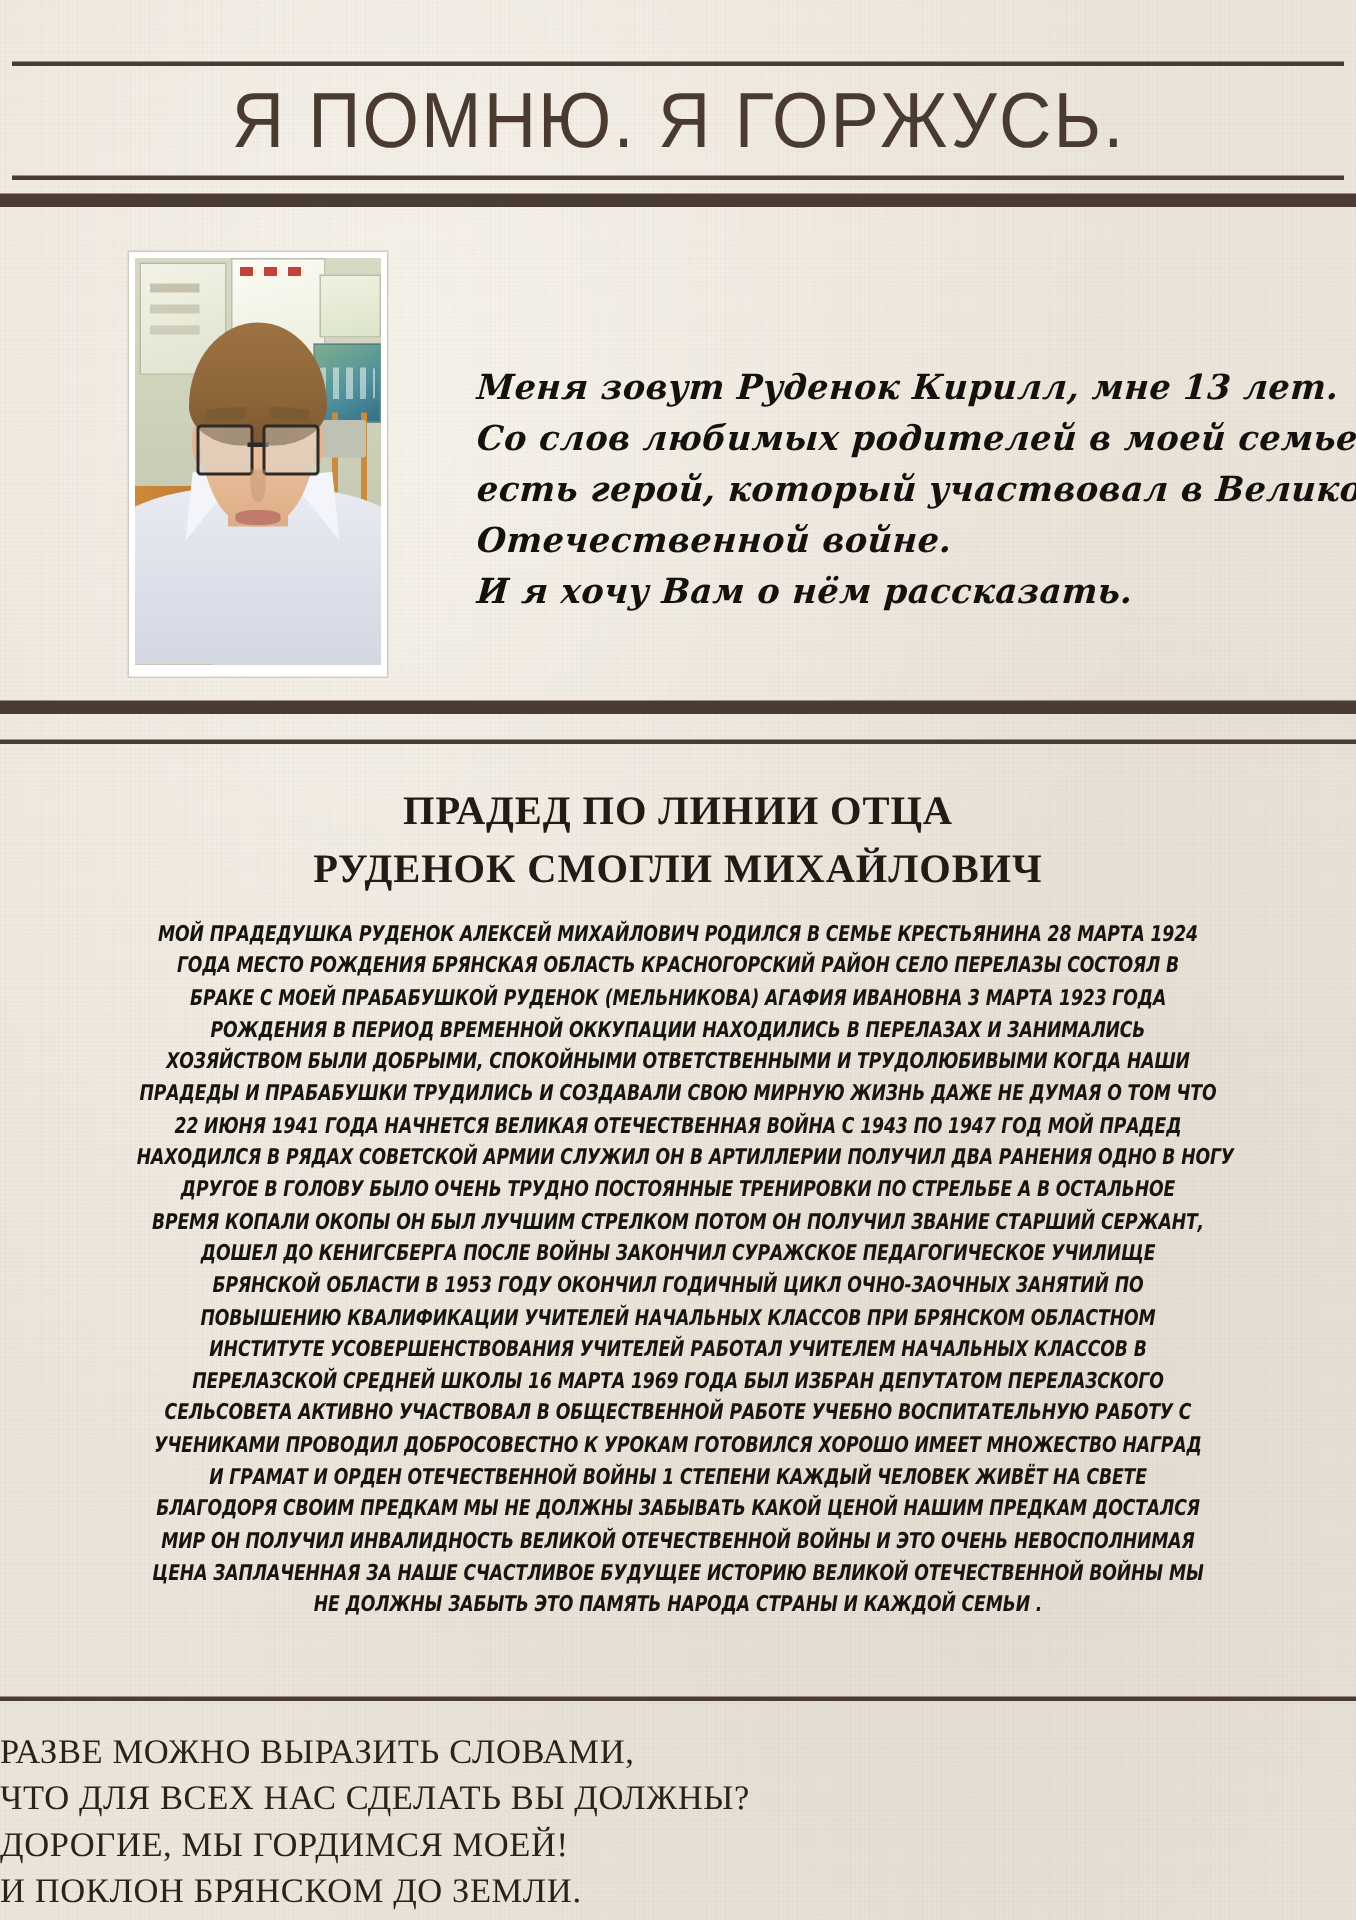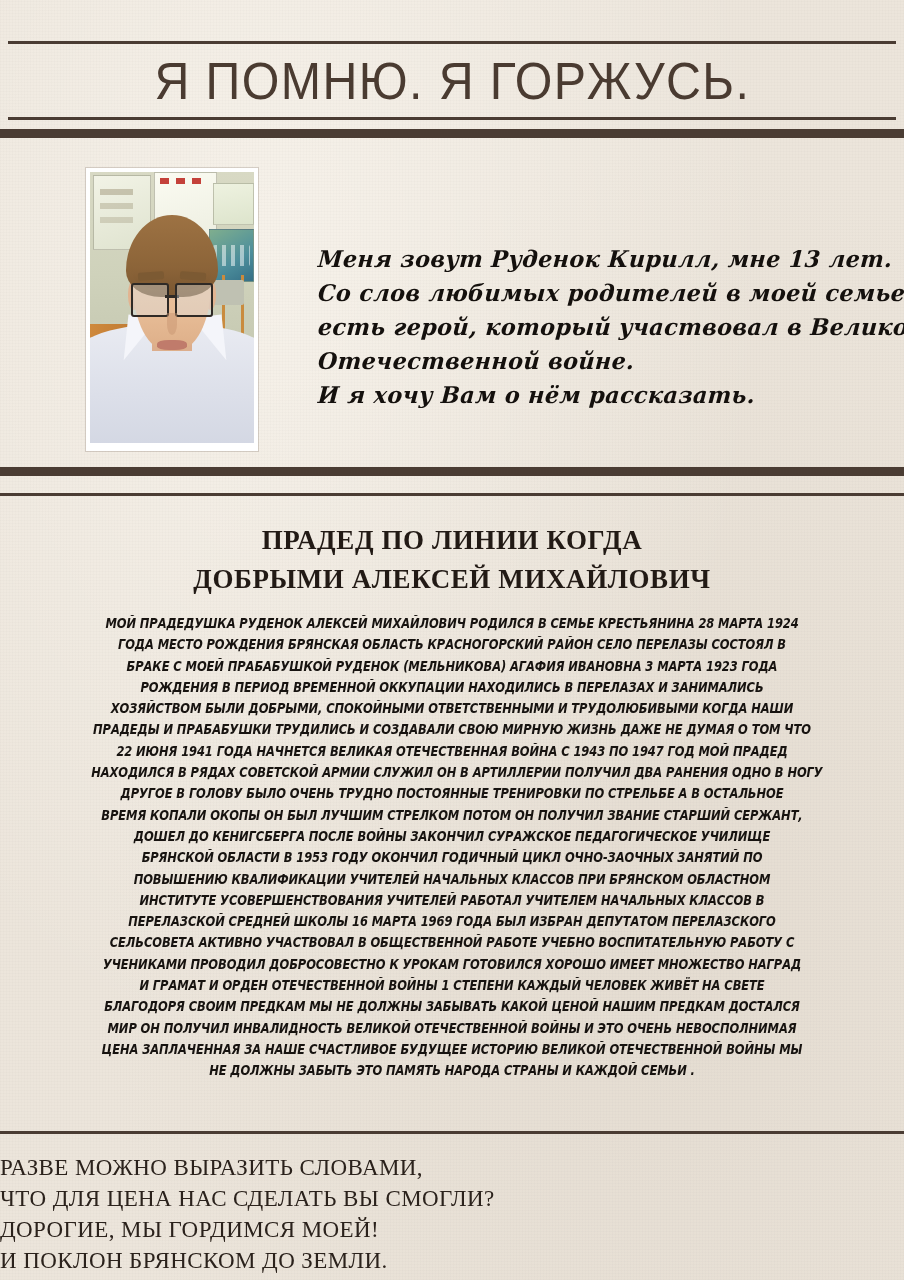--- a/index.html
+++ b/index.html
@@ -370,22 +370,22 @@
       <p>И я хочу Вам о нём рассказать.</p>
     </div>
 
   </div>
 
   <div class="rule rule-thick rule-photo-bot-thick"></div>
   <div class="rule rule-thin rule-photo-bot-thin"></div>
 
   <div class="story">
     <h2 class="story-heading">
-      <span>ПРАДЕД ПО ЛИНИИ КОГДА</span>
-      <span>ДОБРЫМИ АЛЕКСЕЙ МИХАЙЛОВИЧ</span>
+      <span>ПРАДЕД ПО ЛИНИИ ОТЦА</span>
+      <span>РУДЕНОК СМОГЛИ МИХАЙЛОВИЧ</span>
     </h2>
 
     <div class="story-body">
       <p>МОЙ ПРАДЕДУШКА РУДЕНОК АЛЕКСЕЙ МИХАЙЛОВИЧ РОДИЛСЯ В СЕМЬЕ КРЕСТЬЯНИНА 28 МАРТА 1924</p>
       <p>ГОДА МЕСТО РОЖДЕНИЯ БРЯНСКАЯ ОБЛАСТЬ КРАСНОГОРСКИЙ РАЙОН СЕЛО ПЕРЕЛАЗЫ СОСТОЯЛ В</p>
       <p>БРАКЕ С МОЕЙ ПРАБАБУШКОЙ РУДЕНОК (МЕЛЬНИКОВА) АГАФИЯ ИВАНОВНА 3 МАРТА 1923 ГОДА</p>
       <p>РОЖДЕНИЯ В ПЕРИОД ВРЕМЕННОЙ ОККУПАЦИИ НАХОДИЛИСЬ В ПЕРЕЛАЗАХ И ЗАНИМАЛИСЬ</p>
       <p>ХОЗЯЙСТВОМ БЫЛИ ДОБРЫМИ, СПОКОЙНЫМИ ОТВЕТСТВЕННЫМИ И ТРУДОЛЮБИВЫМИ КОГДА НАШИ</p>
       <p>ПРАДЕДЫ И ПРАБАБУШКИ ТРУДИЛИСЬ И СОЗДАВАЛИ СВОЮ МИРНУЮ ЖИЗНЬ ДАЖЕ НЕ ДУМАЯ О ТОМ ЧТО</p>
       <p>22 ИЮНЯ 1941 ГОДА НАЧНЕТСЯ ВЕЛИКАЯ ОТЕЧЕСТВЕННАЯ ВОЙНА С 1943 ПО 1947 ГОД МОЙ ПРАДЕД</p>
@@ -404,18 +404,18 @@
       <p>МИР ОН ПОЛУЧИЛ ИНВАЛИДНОСТЬ ВЕЛИКОЙ ОТЕЧЕСТВЕННОЙ ВОЙНЫ И ЭТО ОЧЕНЬ НЕВОСПОЛНИМАЯ</p>
       <p>ЦЕНА ЗАПЛАЧЕННАЯ ЗА НАШЕ СЧАСТЛИВОЕ БУДУЩЕЕ ИСТОРИЮ ВЕЛИКОЙ ОТЕЧЕСТВЕННОЙ ВОЙНЫ МЫ</p>
       <p>НЕ ДОЛЖНЫ ЗАБЫТЬ ЭТО ПАМЯТЬ НАРОДА СТРАНЫ И КАЖДОЙ СЕМЬИ .</p>
     </div>
   </div>
 
   <div class="rule rule-thin rule-verse-top"></div>
 
   <div class="verse">
     <span>РАЗВЕ МОЖНО ВЫРАЗИТЬ СЛОВАМИ,</span>
-    <span>ЧТО ДЛЯ ЦЕНА НАС СДЕЛАТЬ ВЫ СМОГЛИ?</span>
+    <span>ЧТО ДЛЯ ВСЕХ НАС СДЕЛАТЬ ВЫ ДОЛЖНЫ?</span>
     <span>ДОРОГИЕ, МЫ ГОРДИМСЯ МОЕЙ!</span>
     <span>И ПОКЛОН БРЯНСКОМ ДО ЗЕМЛИ.</span>
   </div>
 
 </div>
 
 </body></html>

